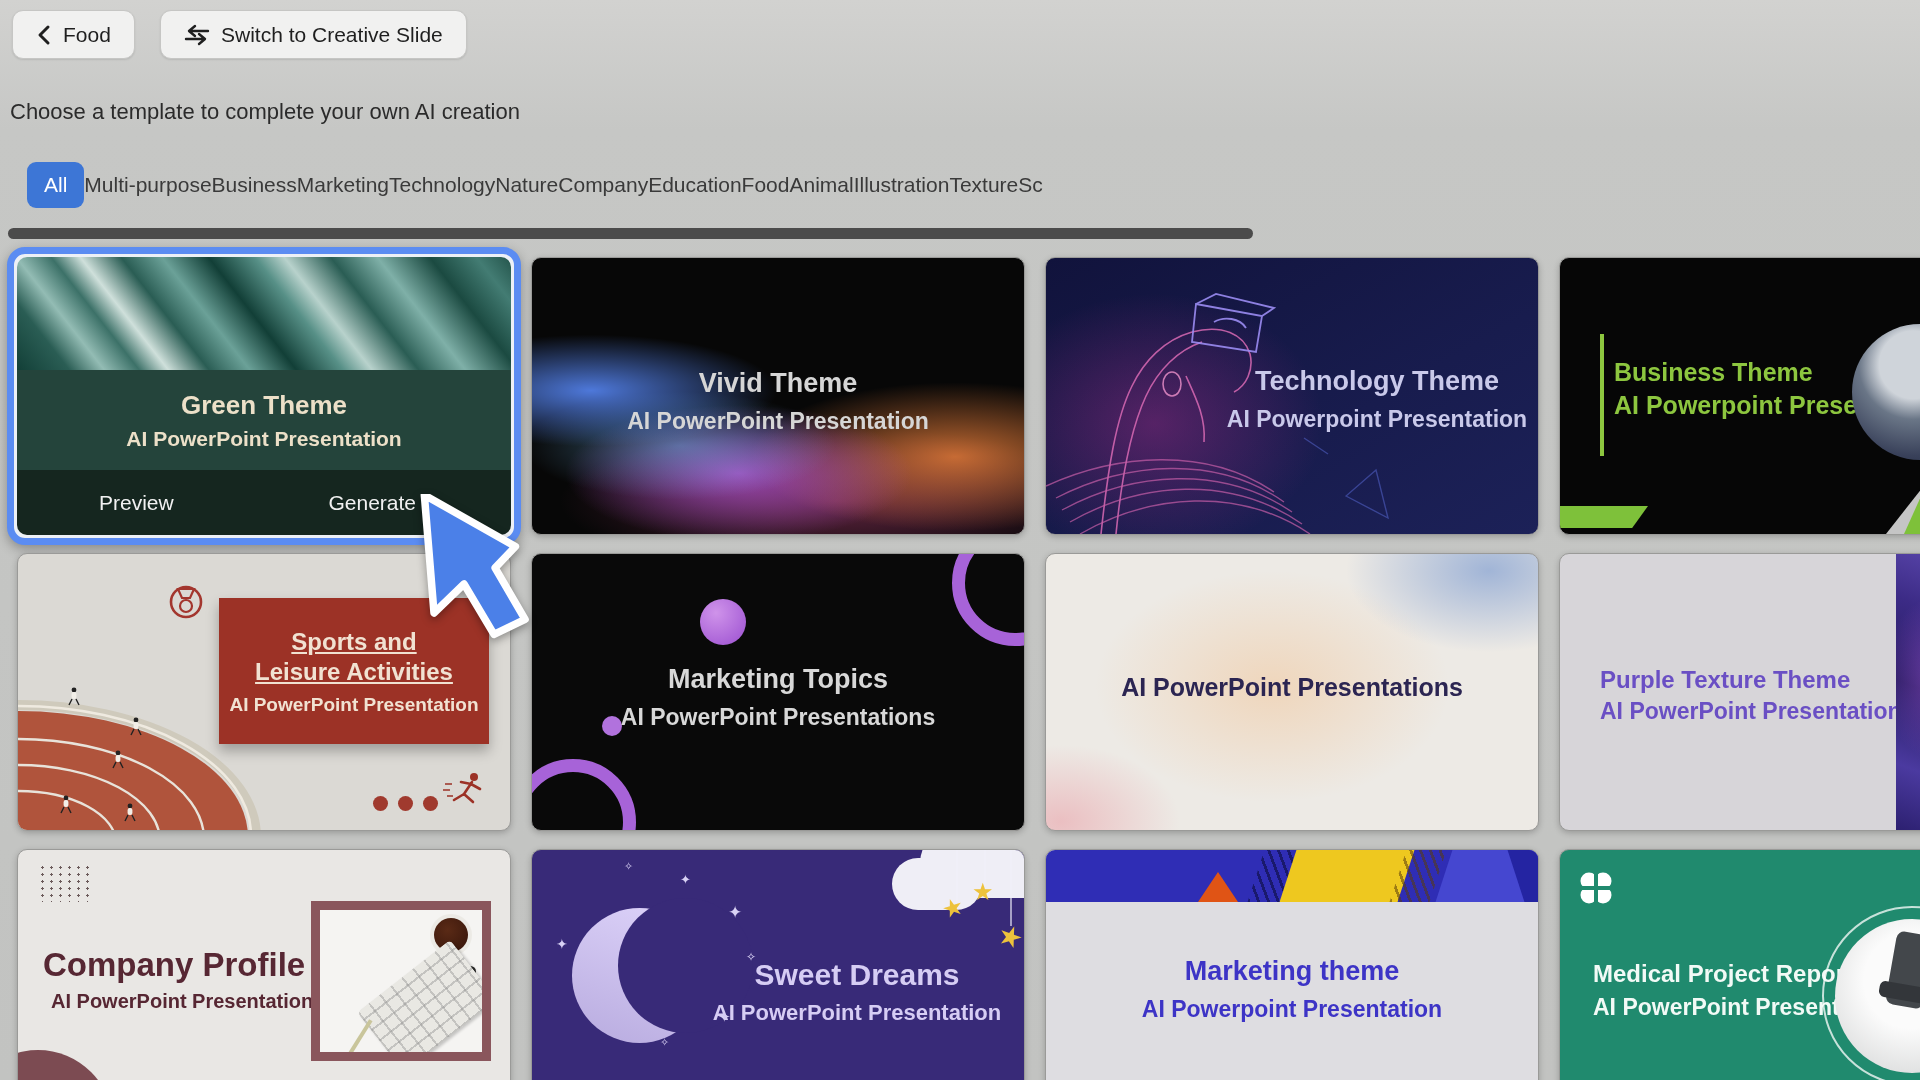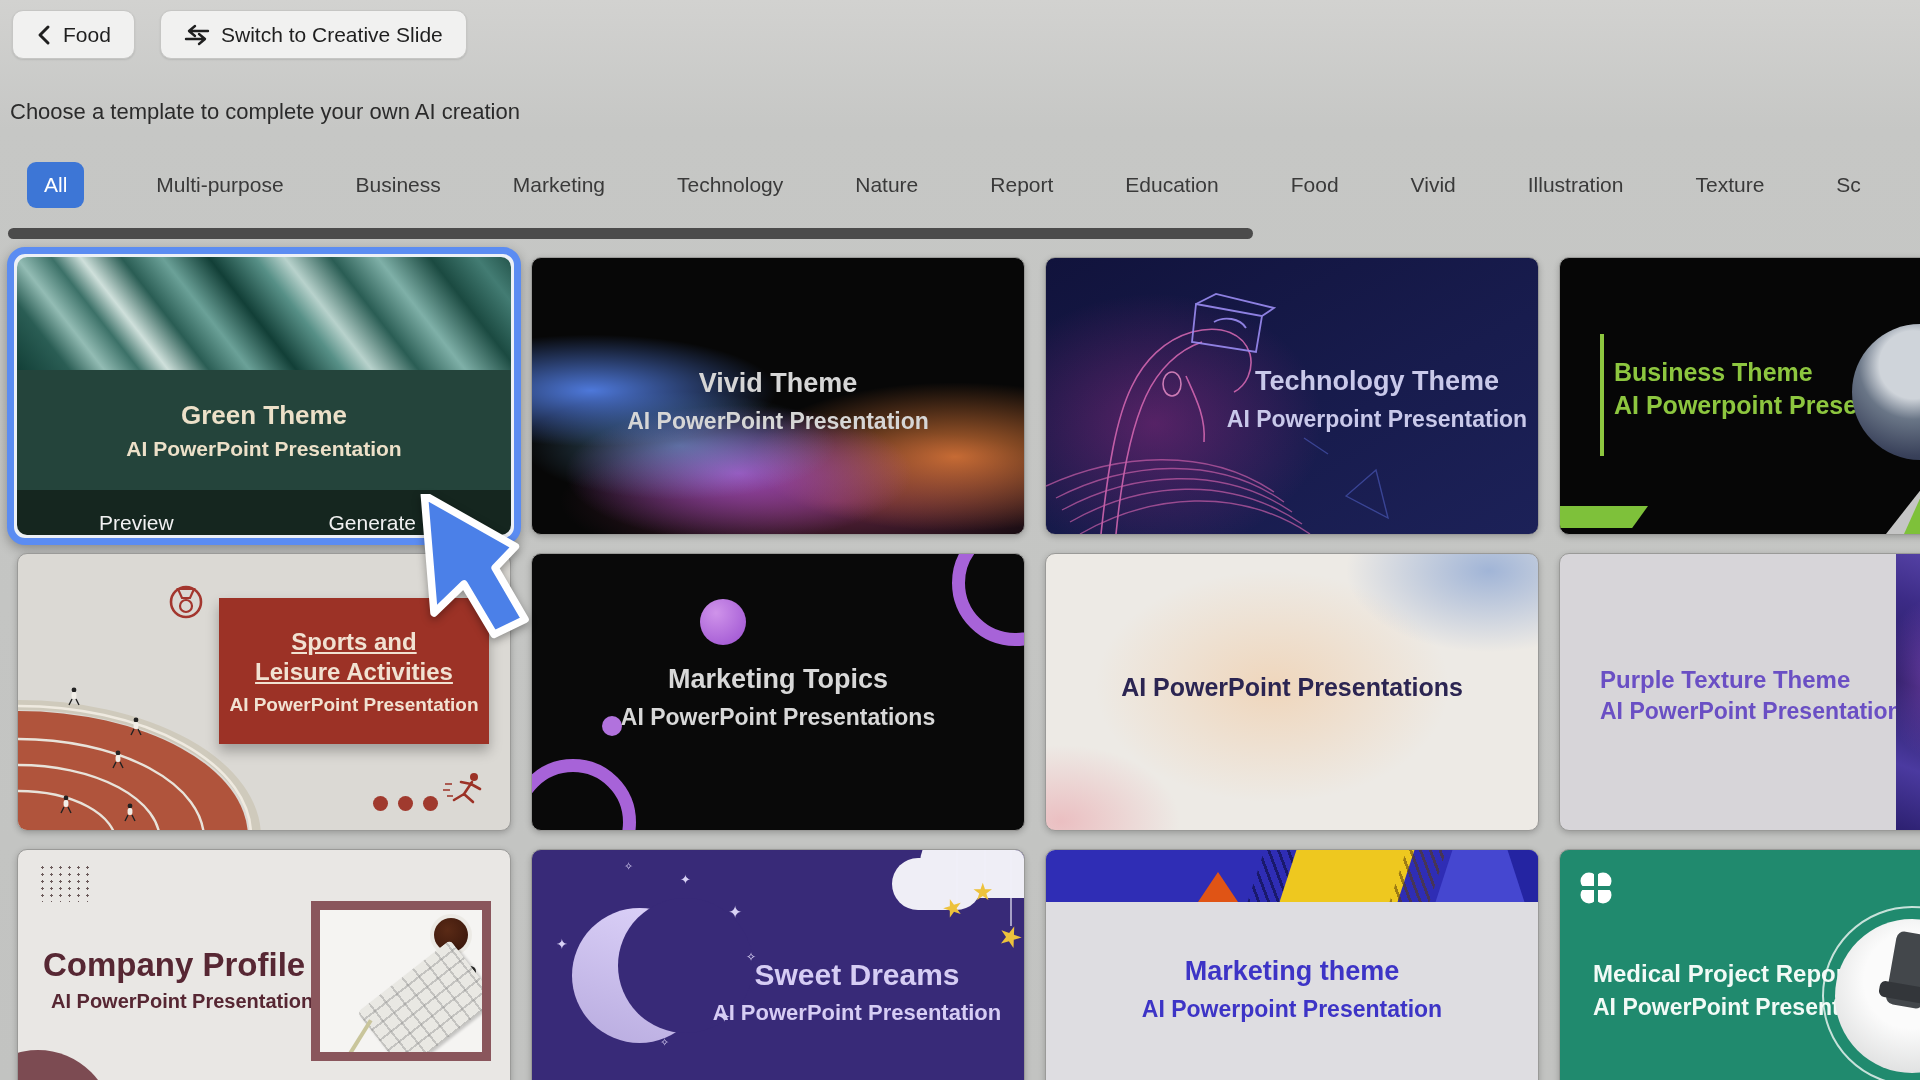--- a/index.html
+++ b/index.html
@@ -13,21 +13,21 @@
   .top-btn{
     position:absolute;top:10px;height:47px;display:flex;align-items:center;gap:11px;
     background:#f1f1f0;border:1px solid #c6c6c4;border-radius:11px;padding:0 23px;
     font-size:21px;color:#1f1f1f;box-shadow:0 1px 2px rgba(0,0,0,.10);cursor:pointer;
   }
   .btn-back{left:12px;}
   .btn-switch{left:160px;}
   .icon-svg{display:block;}
   .page-subtitle{position:absolute;left:10px;top:99px;font-size:22px;color:#2b2b2b;}
   
-  .tabs{position:absolute;left:27px;top:158px;height:54px;display:flex;align-items:center;gap:72px;white-space:nowrap;}
+  .tabs{position:absolute;left:27px;top:158px;height:54px;display:flex;align-items:center;white-space:nowrap;}
   .tab{font-size:21px;color:#3a3a3a;cursor:pointer;}
   .tab.active{background:#3d76d6;color:#ffffff;border-radius:9px;padding:11px 17px;font-size:21px;}
   .tabs-scrollbar{position:absolute;left:8px;top:228px;width:1245px;height:11px;border-radius:6px;background:#4b4b4b;}
   
   .grid{
     position:absolute;left:17px;top:257px;width:2036px;
     display:grid;grid-template-columns:repeat(4,494px);grid-auto-rows:278px;
     column-gap:20px;row-gap:18px;
   }
   .card{
@@ -39,21 +39,21 @@
     padding:3px;box-shadow:0 4px 12px rgba(0,0,0,.30);box-sizing:border-box;cursor:pointer;
   }
   .sel-wrap .card{border:none;box-shadow:none;}
   .b{font-weight:bold;}
   
   .g-img{height:113px;
     background:linear-gradient(52deg,#123f37 0%,#2a5d54 9%,#93bcb4 15%,#3c7168 21%,#cfe0db 26%,
       #2a5d54 33%,#6ba198 40%,#123f37 48%,#579087 56%,#b8d2cc 61%,#2a5d54 69%,#7fb0a8 77%,
       #1b4a41 86%,#437c73 94%,#24554c 100%);
   }
-  .g-band{height:120px;background:#24443b;display:flex;flex-direction:column;justify-content:center;
+  .g-band{height:100px;background:#24443b;display:flex;flex-direction:column;justify-content:center;
     text-align:center;color:#ece0c8;}
   .g-band .t1{font-size:26px;font-weight:bold;}
   .g-band .t2{font-size:21px;font-weight:bold;margin-top:6px;}
   .g-foot{height:66px;background:#15261f;display:flex;align-items:center;justify-content:space-between;
     padding:0 95px 0 82px;color:#f1f1f1;font-size:21px;}
   
   .t-vivid{
     background:
       radial-gradient(ellipse 300px 90px at 12% 48%, rgba(90,140,255,.85), transparent 62%),
       radial-gradient(ellipse 260px 90px at 30% 68%, rgba(120,200,255,.45), transparent 60%),
@@ -207,24 +207,24 @@
 
 <div class="page-subtitle">Choose a template to complete your own AI creation</div>
 
 <div class="tabs">
   <span class="tab active">All</span>
   <span class="tab">Multi-purpose</span>
   <span class="tab">Business</span>
   <span class="tab">Marketing</span>
   <span class="tab">Technology</span>
   <span class="tab">Nature</span>
-  <span class="tab">Report</span>
+  <span class="tab">Company</span>
   <span class="tab">Education</span>
   <span class="tab">Food</span>
-  <span class="tab">Vivid</span>
+  <span class="tab">Animal</span>
   <span class="tab">Illustration</span>
   <span class="tab">Texture</span>
   <span class="tab">Sc</span>
 </div>
 <div class="tabs-scrollbar"></div>
 
 <div class="grid">
 
   <div class="sel-wrap">
     <div class="card">

